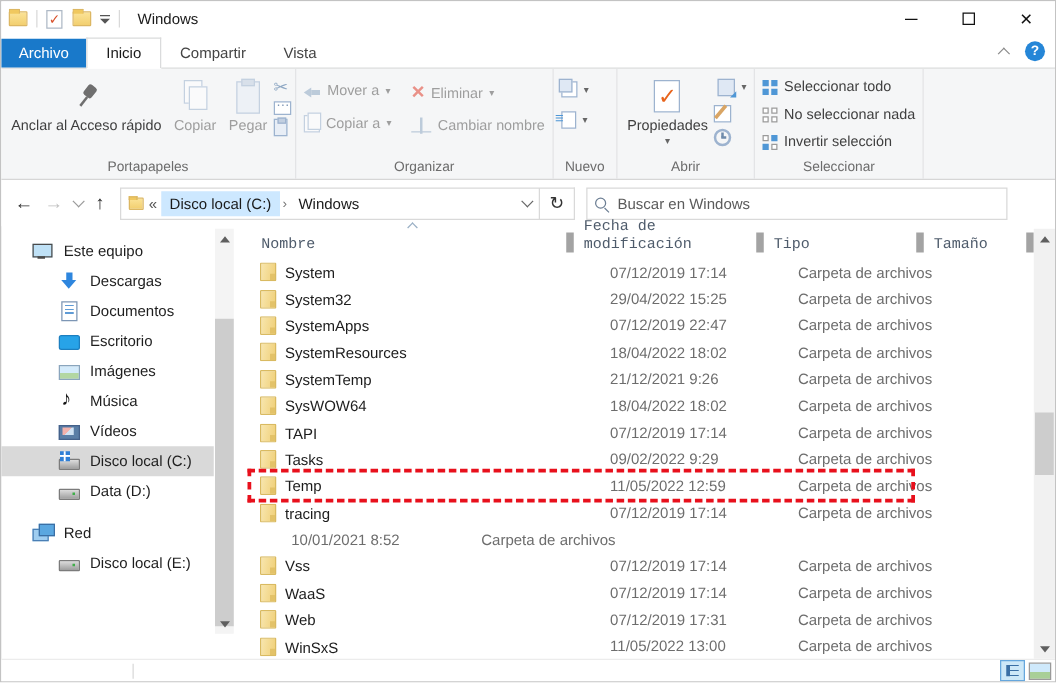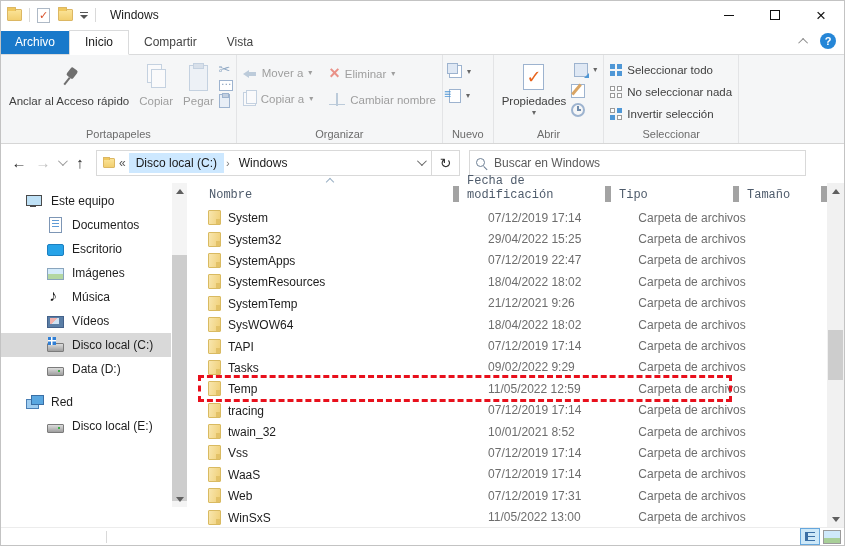--- a/index.html
+++ b/index.html
@@ -371,20 +371,24 @@
 
   <div class="main">
 
     <div class="sidebar">
       <div id="sidebar-list">
           <div class="sb-item lvl0">
     <span class="si icon-computer"></span>
     <span class="sb-label">Este equipo</span>
   </div>
           <div class="sb-item lvl1">
+    <span class="si icon-downloads"></span>
+    <span class="sb-label">Descargas</span>
+  </div>
+          <div class="sb-item lvl1">
     <span class="si icon-documents"></span>
     <span class="sb-label">Documentos</span>
   </div>
           <div class="sb-item lvl1">
     <span class="si icon-desktop"></span>
     <span class="sb-label">Escritorio</span>
   </div>
           <div class="sb-item lvl1">
     <span class="si icon-pictures"></span>
     <span class="sb-label">Imágenes</span>
@@ -536,24 +540,20 @@
     <span class="cell c-name">
       <span class="icon-folder-sm"></span>
       <span class="fname">tracing</span>
     </span>
     <span class="cell c-mod">07/12/2019 17:14</span>
     <span class="cell c-type">Carpeta de archivos</span>
     <span class="cell c-size"></span>
 
   </div>
           <div class="fl-row">
-    <span class="cell c-name">
-      <span class="icon-folder-sm"></span>
-      <span class="fname">twain_32</span>
-    </span>
     <span class="cell c-mod">10/01/2021 8:52</span>
     <span class="cell c-type">Carpeta de archivos</span>
     <span class="cell c-size"></span>
 
   </div>
           <div class="fl-row">
     <span class="cell c-name">
       <span class="icon-folder-sm"></span>
       <span class="fname">Vss</span>
     </span>

